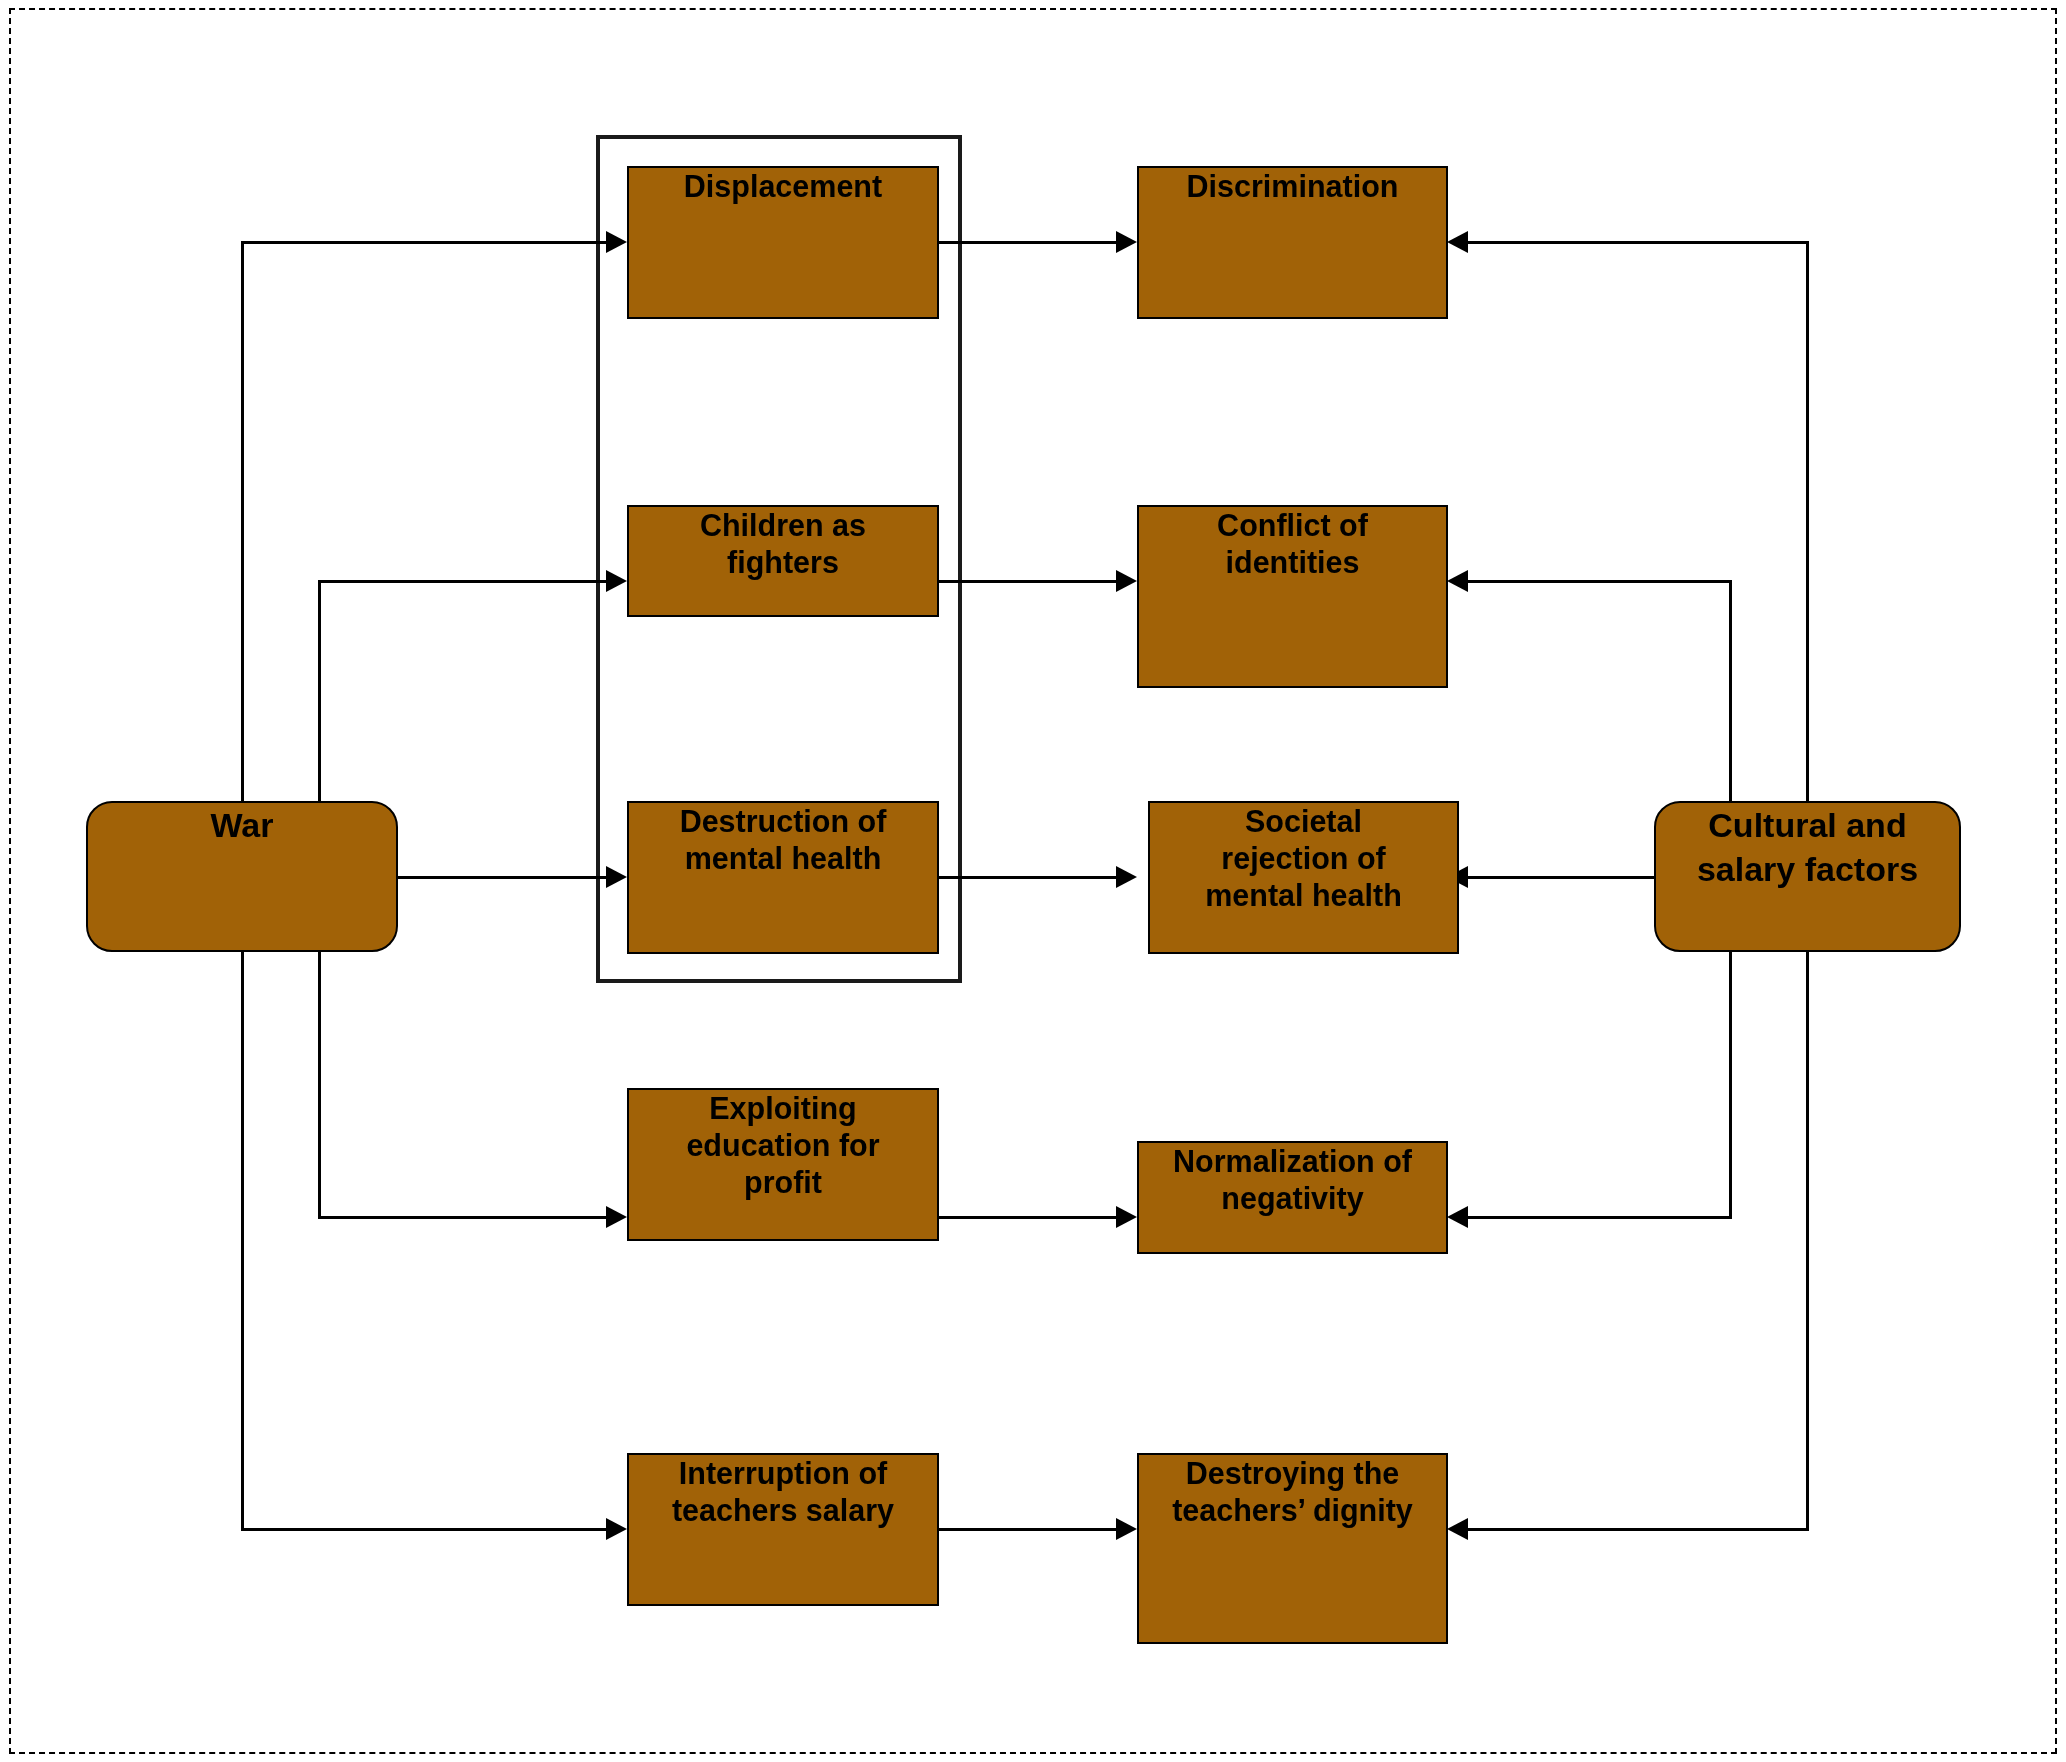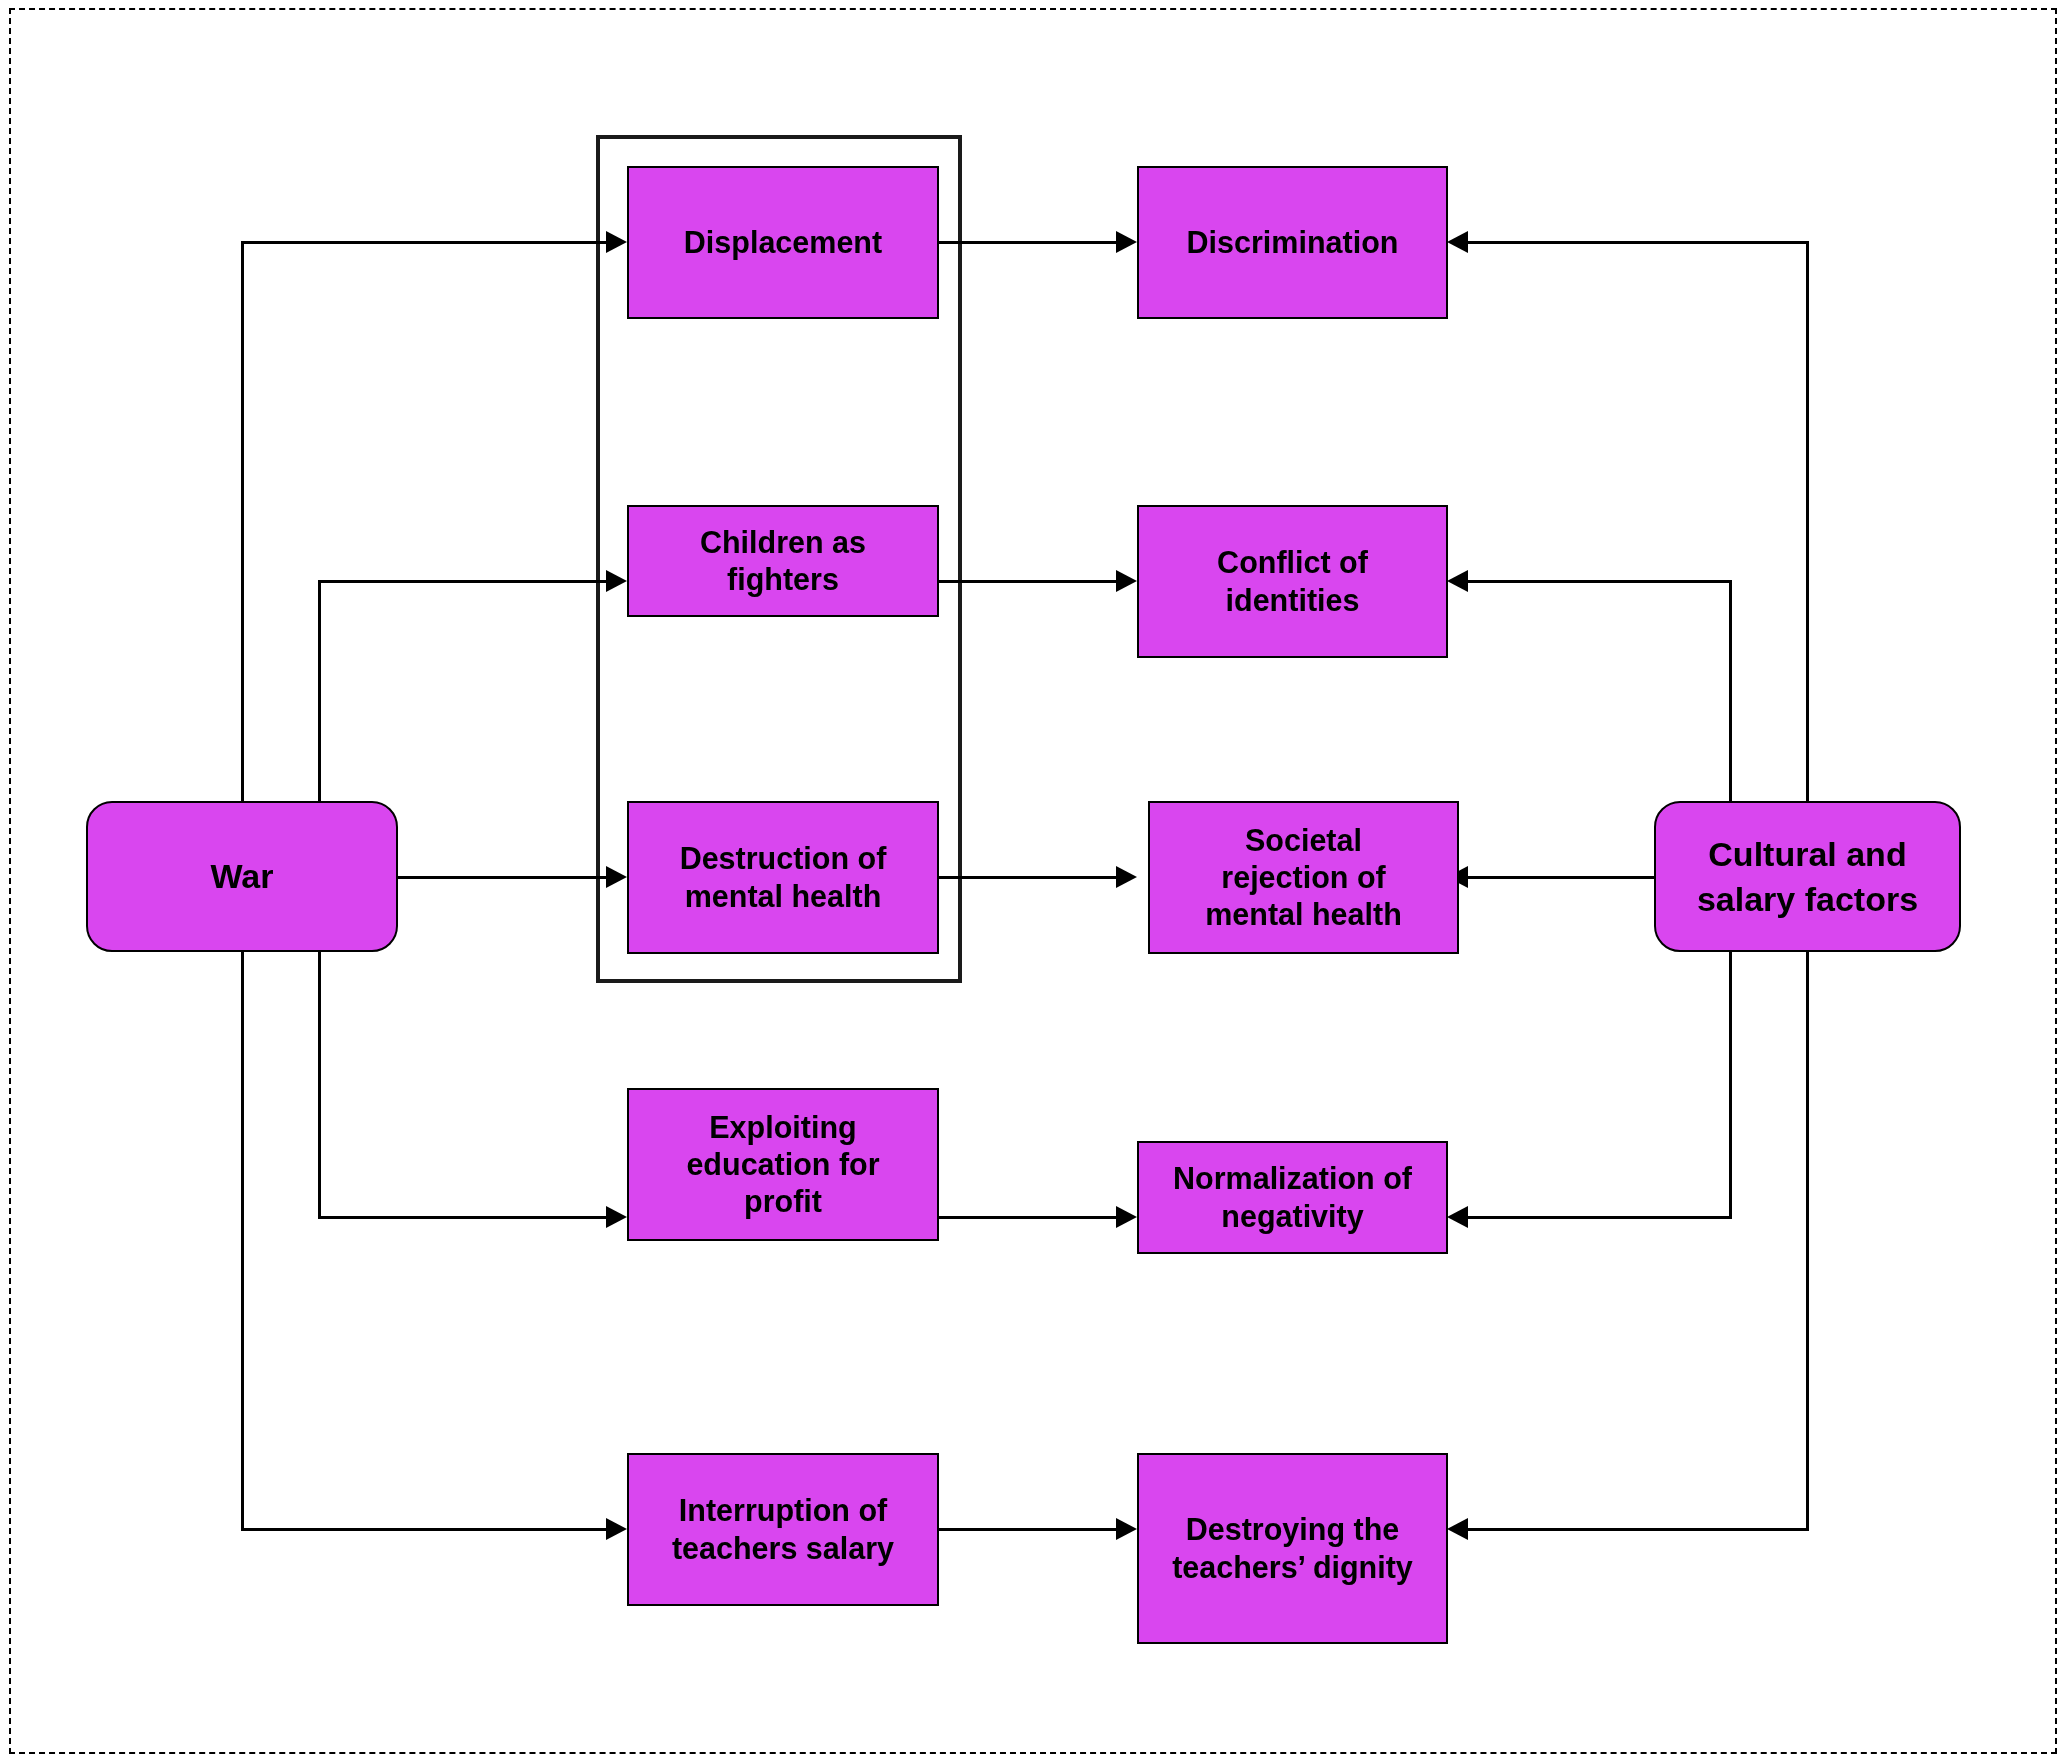--- a/index.html
+++ b/index.html
@@ -17,23 +17,22 @@
   }
   .figure-border {
     position: absolute;
     left: 8.7px; top: 7.6px; right: 8.7px; bottom: 7.6px;
     border: 2.7px dashed #000000;
   }
   .node {
     position: absolute;
     box-sizing: border-box;
     border: 2.7px solid #000000;
-    background: #d946ef;
+    background: #a16207;
     display: flex;
-    align-items: center;
     justify-content: center;
     text-align: center;
     font-weight: bold;
     font-size: 30.5px;
     line-height: 1.22;
     color: #000000;
     white-space: pre-line;
     z-index: 3;
   }
   .node.rounded {
@@ -107,21 +106,21 @@
 
   <div class="node" style="left:627px; top:1453px; width:312px; height:153px;">
     <span>Interruption of
 teachers salary</span>
   </div>
 
   <div class="node" style="left:1137px; top:166px; width:311px; height:153px;">
     <span>Discrimination</span>
   </div>
 
-  <div class="node" style="left:1137px; top:505px; width:311px; height:153px;">
+  <div class="node" style="left:1137px; top:505px; width:311px; height:183px;">
     <span>Conflict of
 identities</span>
   </div>
 
   <div class="node" style="left:1137px; top:801px; width:311px; height:153px;margin-left:11px;">
     <span>Societal
 rejection of
 mental health</span>
   </div>
 

